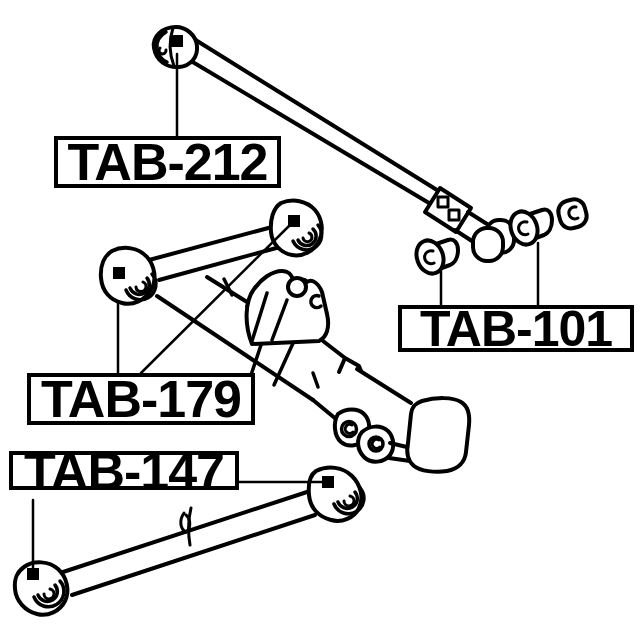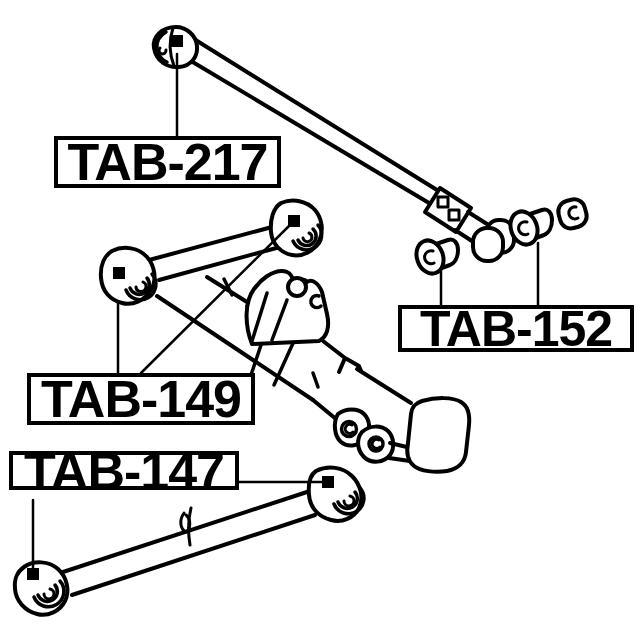--- a/index.html
+++ b/index.html
@@ -164,25 +164,25 @@
       <path d="M 118 303 L 118 373"></path>
       <path d="M 291 224 L 141 373"></path>
       <path d="M 441 271 L 441 305"></path>
       <path d="M 538 243 L 538 305"></path>
       <path d="M 239 482 L 323 482"></path>
       <path d="M 33 500 L 33 570"></path>
     </g>
   </svg>
 
   <div class="part-label" id="label-tab151">
-    <span>TAB-217</span>
+    <span>TAB-212</span>
   </div>
   <div class="part-label" id="label-tab152">
-    <span>TAB-152</span>
+    <span>TAB-101</span>
   </div>
   <div class="part-label" id="label-tab149">
-    <span>TAB-149</span>
+    <span>TAB-179</span>
   </div>
   <div class="part-label" id="label-tab147">
     <span>TAB-147</span>
   </div>
 
 </div>
 
 </body></html>

